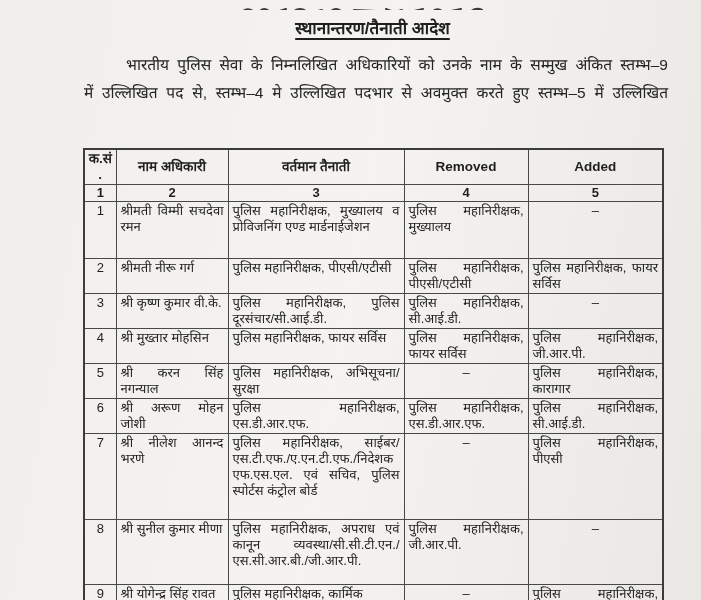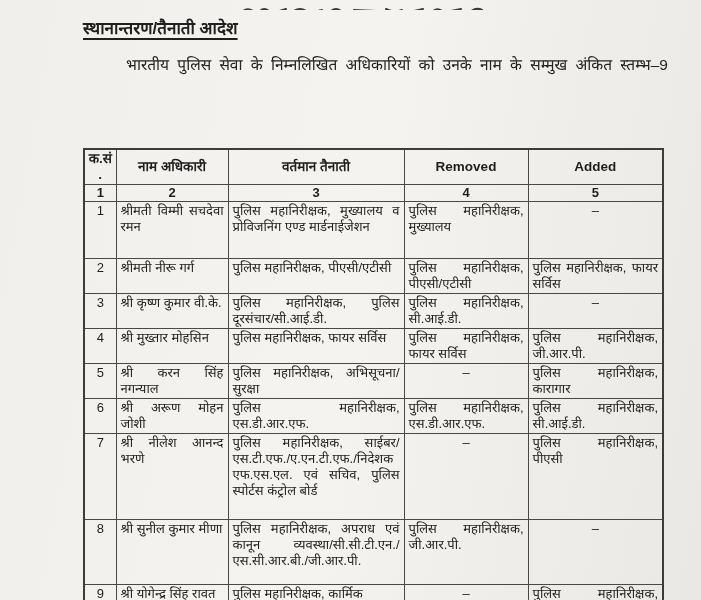--- a/index.html
+++ b/index.html
@@ -13,21 +13,21 @@
     background:linear-gradient(100deg,#f1efec 0%,#f5f3f0 50%,#eae8e5 100%);
     color:#1f1f1f;
   }
   
   .top-fragment{
     position:absolute;top:0;left:236px;width:260px;height:10px;overflow:hidden;
   }
   
   .doc-title{
     position:absolute;top:16px;left:83px;width:579px;margin:0;
-    font-size:17px;font-weight:bold;
+    text-align:center;font-size:17px;font-weight:bold;
   }
   .doc-title span{
     text-decoration:underline;
     text-decoration-thickness:1.6px;
     text-underline-offset:4px;
   }
   
   .intro{
     position:absolute;top:51px;left:84px;width:584px;
     font-size:15.5px;line-height:28px;color:#242424;
@@ -95,20 +95,21 @@
       </g>
     </svg>
   </div>
 
   <h1 class="doc-title">
     <span>स्थानान्तरण/तैनाती आदेश</span>
   </h1>
 
   <div class="intro">
     <div class="line first">भारतीय पुलिस सेवा के निम्नलिखित अधिकारियों को उनके नाम के सम्मुख अंकित स्तम्भ–9</div>
+    <div class="line">में उल्लिखित पद से, स्तम्भ–4 मे उल्लिखित पदभार से अवमुक्त करते हुए स्तम्भ–5 में उल्लिखित</div>
   </div>
 
   <div class="table-wrap">
     <table>
       <colgroup>
         <col style="width:32px">
           <col style="width:112px">
           <col style="width:176px">
           <col style="width:124px">
           <col style="width:135px">

